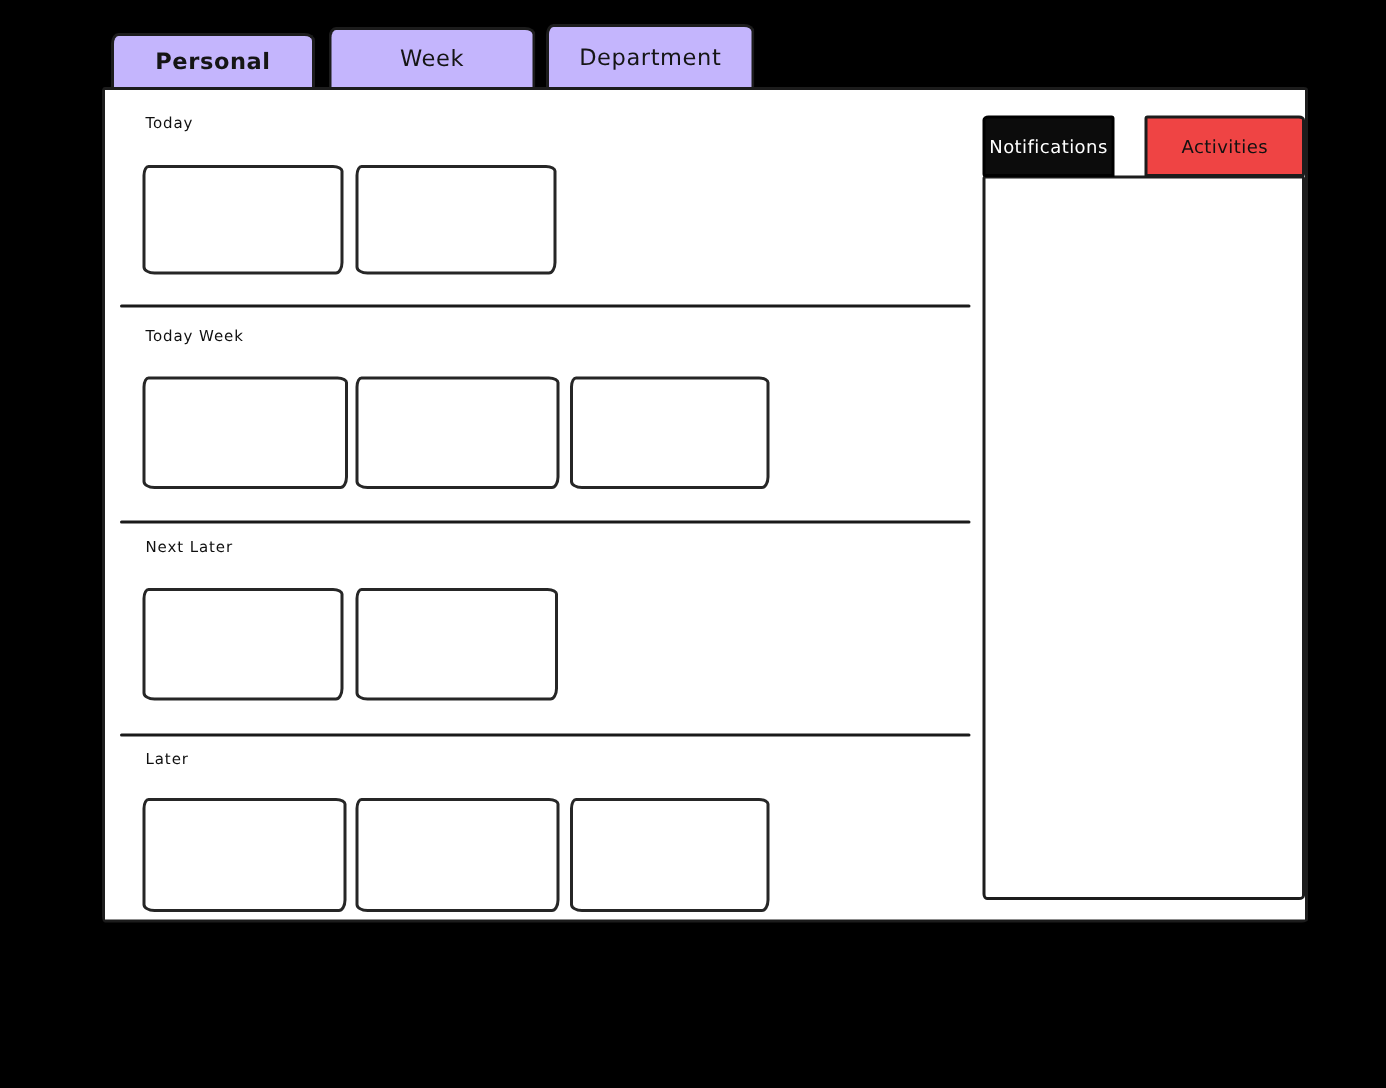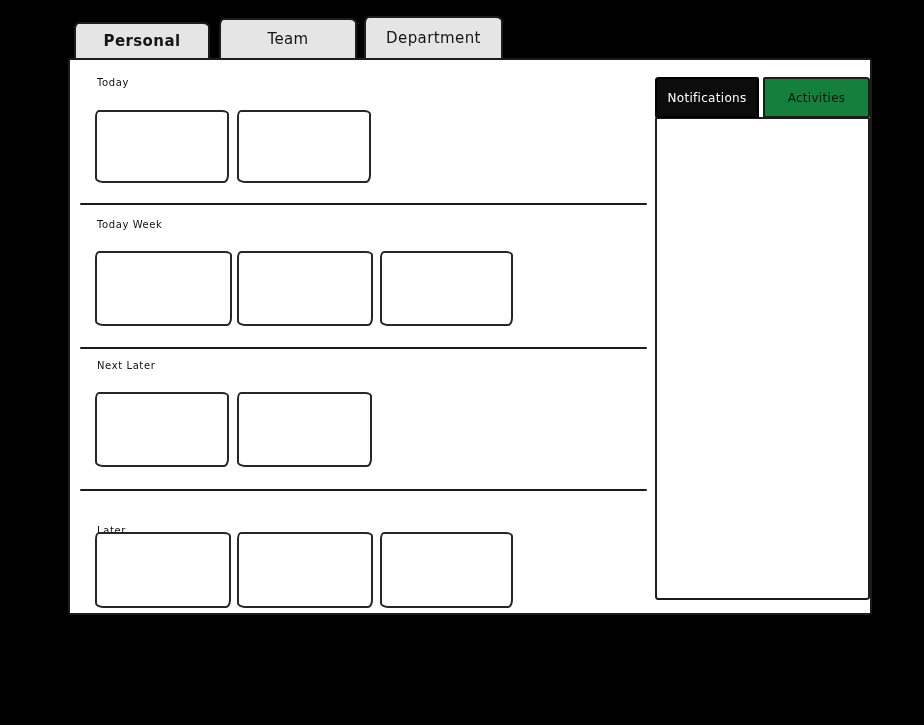--- a/index.html
+++ b/index.html
@@ -8,21 +8,21 @@
     background: #000000;
     font-family: "DejaVu Sans", sans-serif;
     position: relative;
     overflow: hidden;
     color: #151515;
   }
 
   
   .tab {
     position: absolute;
-    background: #e5e5e5;
+    background: #c4b5fd;
     border: 2px solid #1c1c1c;
     border-bottom: none;
     box-sizing: border-box;
     display: flex; align-items: center; justify-content: center;
     font-size: 15px;
     letter-spacing: 0.4px;
     border-radius: 5px 7px 0 0 / 7px 5px 0 0;
     cursor: pointer;
     z-index: 3;
   }
@@ -75,46 +75,46 @@
     cursor: pointer;
     z-index: 4;
   }
   .side-tab.selected {
     background: #0c0c0c;
     color: #ffffff;
     border: 2px solid #000000;
     border-radius: 4px 2px 0 2px / 3px 2px 0 2px;
   }
   .side-tab.unselected {
-    background: #15803d;
+    background: #ef4444;
     color: #111111;
     border: 2px solid #1c1c1c;
     border-radius: 2px 4px 2px 0 / 2px 3px 2px 0;
   }
-  #side-tab-notifications { left: 585px; top: 17px; width: 104px; height: 41px; }
+  #side-tab-notifications { left: 585px; top: 17px; width: 88px; height: 41px; }
   #side-tab-activities    { left: 693px; top: 17px; width: 107px; height: 41px; }
   .side-body {
     left: 585px; top: 57px;
     width: 215px; height: 483px;
     box-sizing: border-box;
     background: #ffffff;
     border: 2px solid #1c1c1c;
     border-radius: 2px 2px 4px 3px / 2px 2px 3px 4px;
   }
 </style>
 </head>
 <body>
 
 <div>
 
   <div class="tab active" id="tab-personal">
     <span>Personal</span>
   </div>
   <div class="tab" id="tab-team">
-    <span>Team</span>
+    <span>Week</span>
   </div>
   <div class="tab" id="tab-department">
     <span>Department</span>
   </div>
 
   <div class="main-panel">
 
     <div class="section-label" style="left:27px; top:17px;">Today</div>
     <div class="card" style="left:25px; top:50px; width:134px; height:73px;"></div>
     <div class="card" style="left:167px; top:50px; width:134px; height:73px;"></div>
@@ -127,21 +127,21 @@
     <div class="card" style="left:310px; top:191px; width:133px; height:75px;"></div>
 
     <div class="divider" style="top:287px;"></div>
 
     <div class="section-label" style="left:27px; top:300px;">Next Later</div>
     <div class="card" style="left:25px; top:332px; width:134px; height:75px;"></div>
     <div class="card" style="left:167px; top:332px; width:135px; height:75px;"></div>
 
     <div class="divider" style="top:429px;"></div>
 
-    <div class="section-label" style="left:27px; top:441px;margin-top:24px;">Later</div>
+    <div class="section-label" style="left:27px; top:441px;">Later</div>
     <div class="card" style="left:25px; top:472px; width:136px; height:76px;"></div>
     <div class="card" style="left:167px; top:472px; width:136px; height:76px;"></div>
     <div class="card" style="left:310px; top:472px; width:133px; height:76px;"></div>
 
     <div class="side-tab selected" id="side-tab-notifications">
       <span>Notifications</span>
     </div>
     <div class="side-tab unselected" id="side-tab-activities">
       <span>Activities</span>
     </div>

